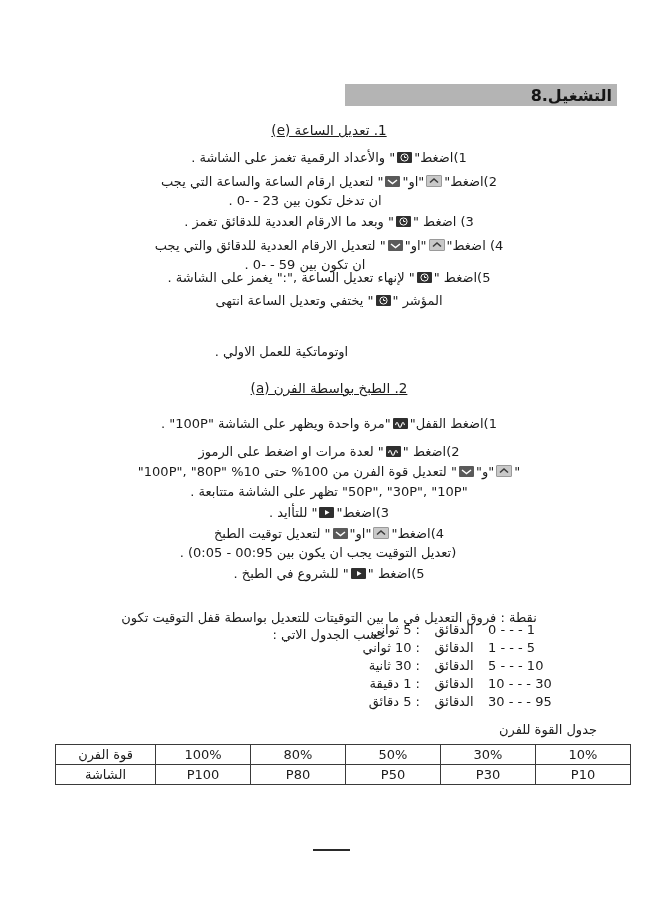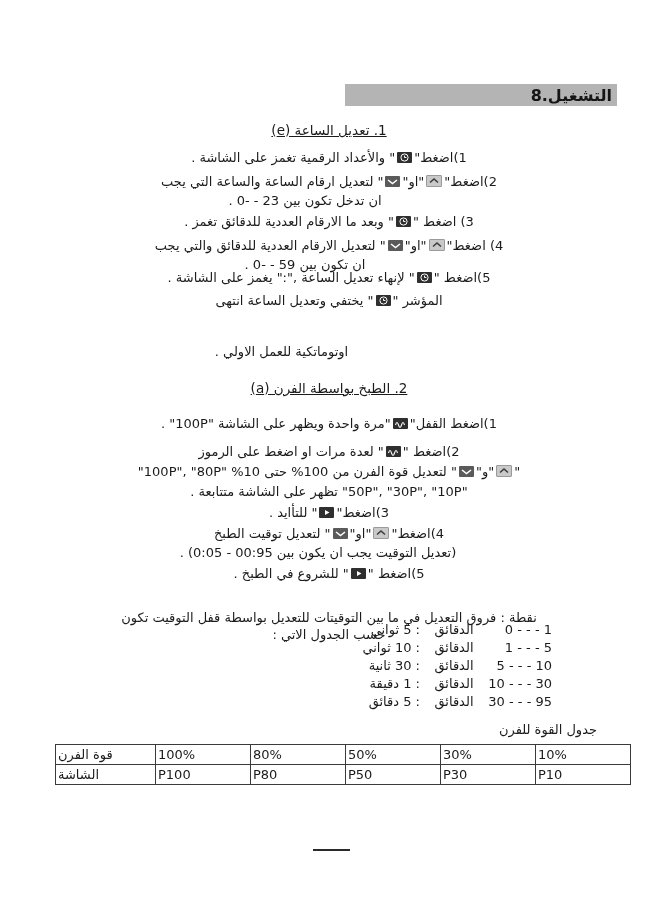--- a/index.html
+++ b/index.html
@@ -21,29 +21,29 @@
   .icon.mid{background:#5a5a5a;}
   .icon.light{background:#c9c9c9;border:1px solid #9a9a9a;width:14px;height:10px;}
   .icon svg{display:block;}
   .ind48{padding-right:48px;}
   .ind14{padding-right:14px;}
   .ind22{padding-right:22px;}
   .ind95{padding-right:95px;}
   .note{line-height:17px;}
   .ivals{position:absolute;right:100px;top:622px;}
   .ival{display:grid;grid-template-columns:64px 52px 100px;column-gap:8px;direction:rtl;height:18px;align-items:baseline;}
-  .ival .rng{text-align:right;direction:ltr;unicode-bidi:embed;}
+  .ival .rng{direction:ltr;unicode-bidi:embed;}
   .ival .unit{text-align:center;}
   .ival .val{text-align:right;}
   .tbl-caption{position:absolute;right:55px;top:722px;}
   table.power{
     position:absolute;left:55px;top:744px;border-collapse:collapse;direction:ltr;
     font-size:13px;table-layout:fixed;
   }
-  table.power td{border:1px solid #3a3a3a;height:19px;padding:0 2px;}
+  table.power td{border:1px solid #3a3a3a;height:19px;text-align:center;padding:0 2px;}
   td.lbl{width:95px;}
   td.valc{width:90px;}
   .dash{position:absolute;left:313px;top:849px;width:37px;height:2px;background:#2a2a2a;}
 </style>
 </head>
 <body>
 
 <div class="page">
 
   <div class="hdr">

